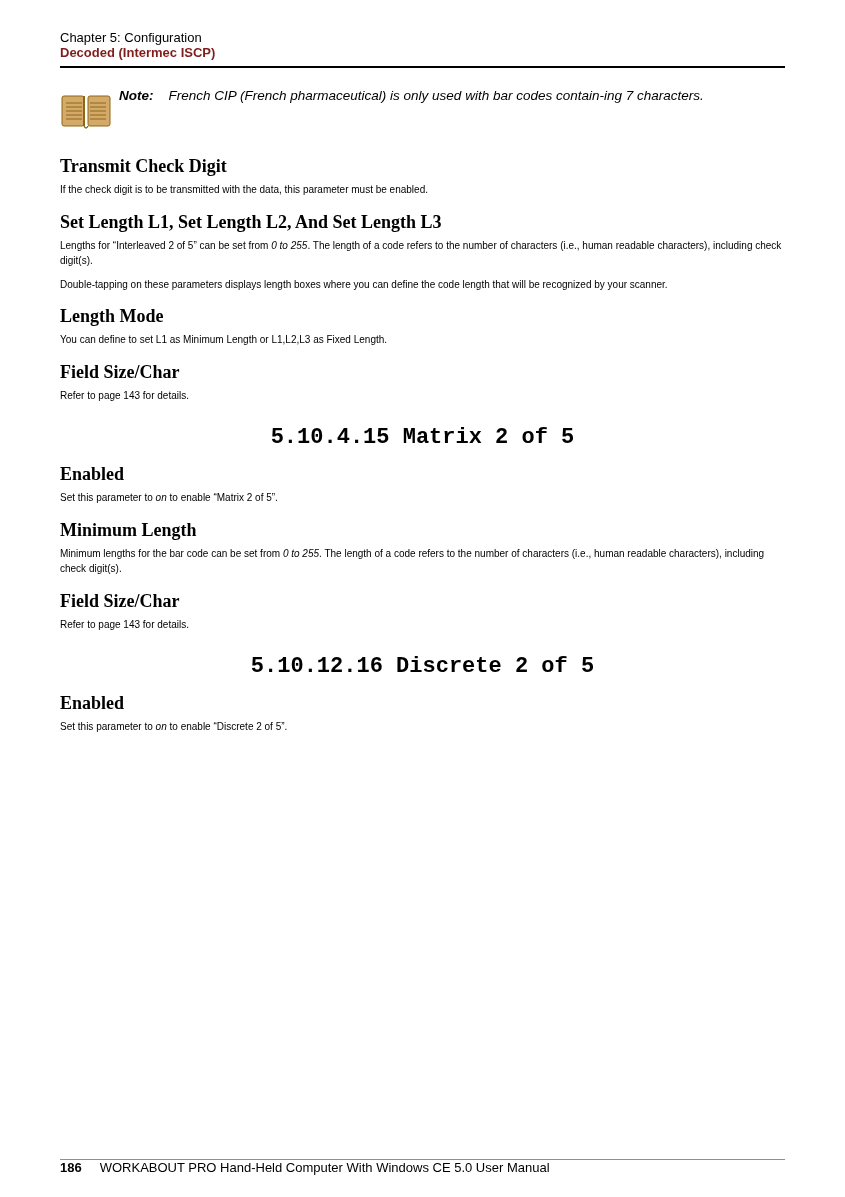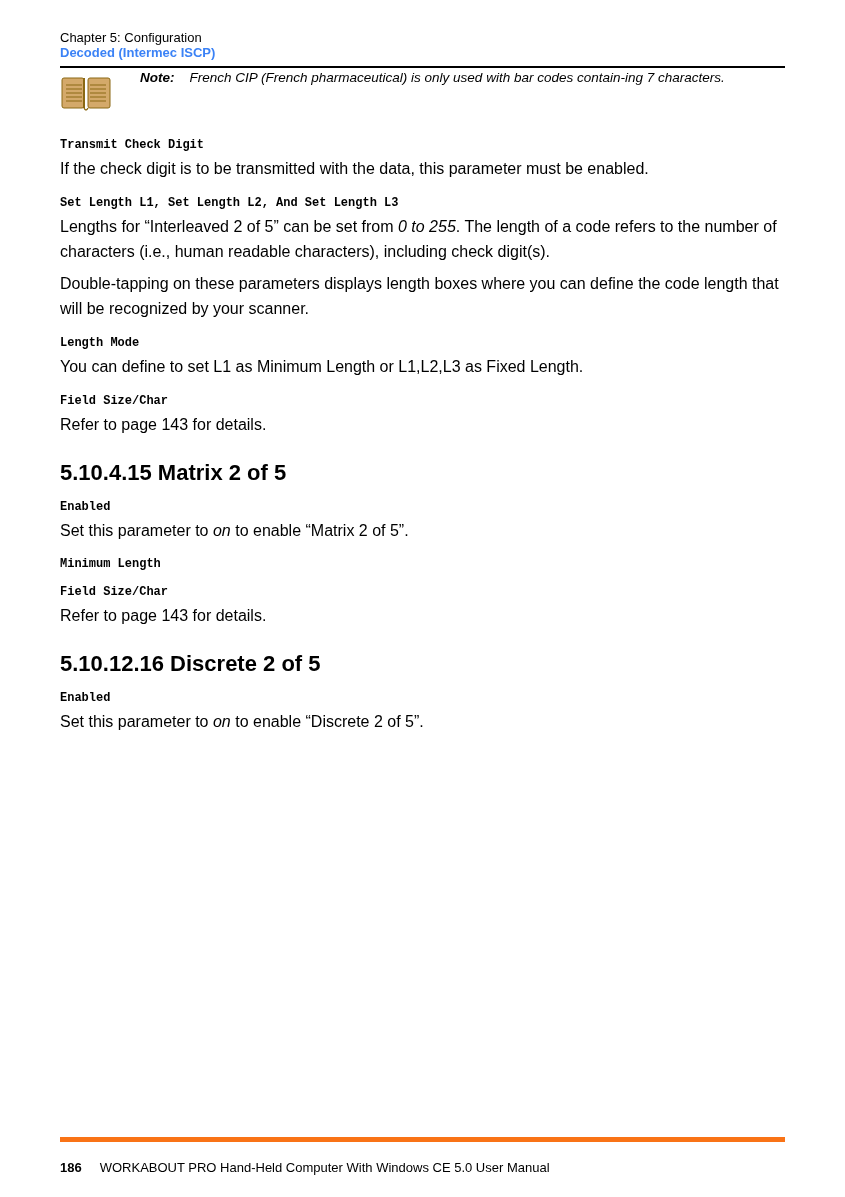--- a/index.html
+++ b/index.html
@@ -11,85 +11,87 @@
       width: 845px;
       min-height: 1197px;
       position: relative;
     }
     .page {
       padding: 30px 60px 60px 60px;
     }
     .header {
       border-bottom: 2px solid #000;
       padding-bottom: 6px;
+      margin-bottom: 18px;
     }
     .header-chapter {
       font-size: 13px;
       font-family: Arial, sans-serif;
       color: #000;
     }
     .header-section {
       font-size: 13px;
       font-family: Arial, sans-serif;
       font-weight: bold;
-      color: #3b82f6;
+      color: #7f1d1d;
     }
     .note-box {
       display: flex;
       align-items: flex-start;
       margin-bottom: 18px;
-      gap: 28px;
+      gap: 7px;
     }
     .note-icon {
       width: 52px;
       height: 52px;
       flex-shrink: 0;
     }
     .note-text {
       font-size: 13.5px;
       font-family: Arial, sans-serif;
       line-height: 1.5;
     }
     .note-label {
       font-weight: bold;
       font-style: italic;
     }
     .note-content {
       font-style: italic;
     }
     .section-title-small {
-      font-size: 12px;
-      font-family: Liberation Mono, monospace;
+      font-size: 18px;
+      font-family: Liberation Serif, serif;
       font-weight: bold;
       margin-bottom: 5px;
       margin-top: 14px;
     }
     .section-body {
-      font-size: 16px;
+      font-size: 10px;
       font-family: Arial, sans-serif;
       line-height: 1.55;
       margin-bottom: 8px;
     }
     .section-title-large {
       font-size: 22px;
-      font-family: Liberation Sans, sans-serif;
+      font-family: Liberation Mono, monospace;
       font-weight: bold;
       margin-top: 22px;
       margin-bottom: 8px;
+      text-align: center;
     }
     .italic {
       font-style: italic;
     }
     .footer {
       position: absolute;
       bottom: 22px;
       left: 60px;
       right: 60px;
-      border-top: 5px solid #f97316;
-      padding-top: 18px;
+      border-top: 1px solid #f97316;
+      padding-top: 0;
       display: flex;
       align-items: center;
     }
     .footer-page {
       font-size: 13px;
       font-family: Arial, sans-serif;
       font-weight: bold;
       margin-right: 18px;
     }
     .footer-text {
@@ -169,20 +171,23 @@
 
     <div>
       <div class="section-title-small">Enabled</div>
       <div class="section-body">
         Set this parameter to <span class="italic">on</span> to enable “Matrix 2 of 5”.
       </div>
     </div>
 
     <div>
       <div class="section-title-small">Minimum  Length</div>
+      <div class="section-body">
+        Minimum lengths for the bar code can be set from <span class="italic">0 to 255</span>. The length of a code refers to the number of characters (i.e., human readable characters), including check digit(s).
+      </div>
     </div>
 
     <div>
       <div class="section-title-small">Field  Size/Char</div>
       <div class="section-body">Refer to page 143 for details.</div>
     </div>
   </div>
 
   <div>
     <div class="section-title-large">5.10.12.16  Discrete  2  of  5</div>

